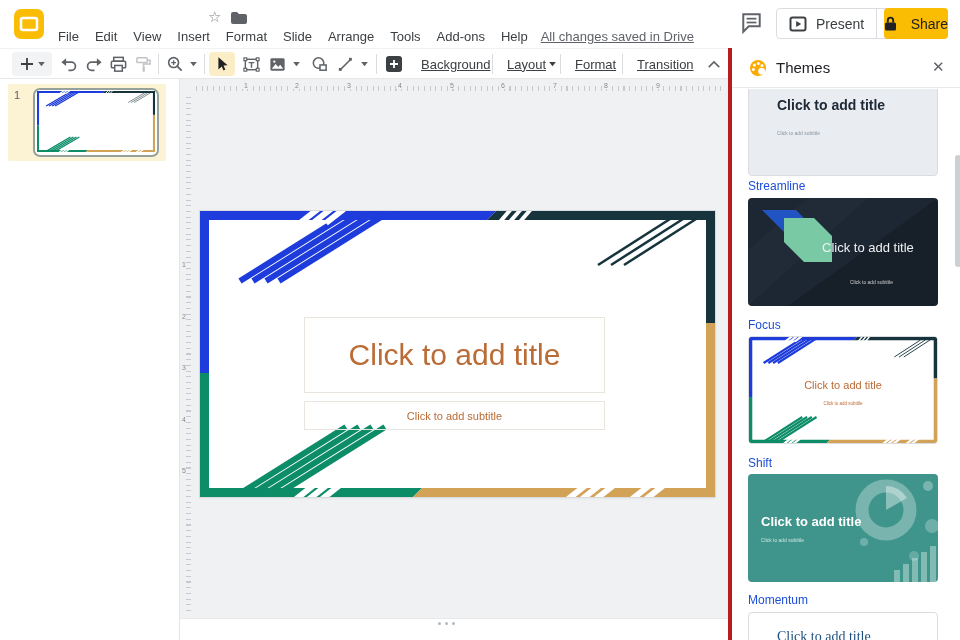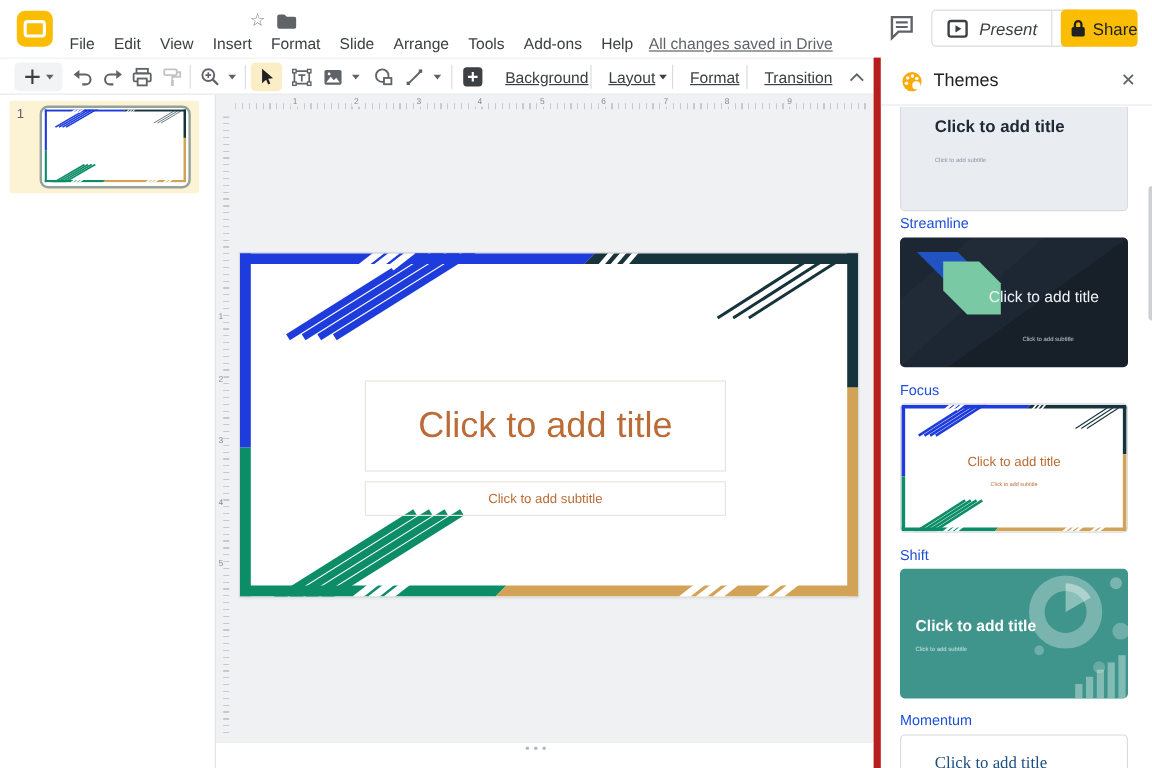--- a/index.html
+++ b/index.html
@@ -10,26 +10,26 @@
 
   
   #topbar { left:0; top:0; width:960px; height:48px; background:#fff; }
   .doc-title { left:56px; top:7px; font-size:18px; color:#5f6368; }
   .star { left:208px; top:8px; font-size:15px; color:#80868b; cursor:pointer; }
   .menubar { left:50px; top:26px; height:20px; display:flex; align-items:center; }
   .menu-item { padding:0 8px; font-size:13px; color:#3c4043; cursor:pointer; border-radius:3px; }
   .saved { margin-left:5px; font-size:13px; color:#5f6368; text-decoration:underline; cursor:pointer; }
   .present-btn { left:776px; top:8px; height:31px; display:flex; align-items:center;
     border:1px solid #dadce0; border-radius:4px; background:#fff; cursor:pointer; }
-  .present-main { display:flex; align-items:center; padding:0 12px; height:100%;font-style:italic; }
+  .present-main { display:flex; align-items:center; padding:0 12px; height:100%; }
   .present-label { margin-left:9px; font-size:14px; font-weight:500; color:#3c4043; }
   .present-caret { width:24px; height:100%; display:flex; align-items:center; justify-content:center;
     border-left:1px solid #dadce0; }
   .share-btn { left:884px; top:8px; width:64px; height:31px; background:#FBBC04; border-radius:4px;
-    display:flex; align-items:center; justify-content:flex-end; cursor:pointer; }
+    display:flex; align-items:center; justify-content:space-between; cursor:pointer; }
   .share-label { margin-left:6px; font-size:14px; font-weight:500; color:#202124; }
 
   
   #toolbar { left:0; top:48px; width:728px; height:31px; background:#fff;
     border-top:1px solid #f1f2f3; border-bottom:1px solid #e4e6e8; }
   .tbtn { position:absolute; top:3px; height:24px; display:flex; align-items:center;
     justify-content:center; border-radius:4px; cursor:pointer; }
   .tdiv { position:absolute; top:5px; width:1px; height:20px; background:#dadce0; }
   .tlabel { font-size:13px; color:#3c4043; padding:0 9px;text-decoration:underline; }
 
@@ -60,21 +60,21 @@
   
   #notes-divider { left:180px; top:618px; width:548px; height:10px; background:#fff;
     border-top:1px solid #e7e9eb; }
   .handle-dots { position:absolute; left:258px; top:3px; display:flex; gap:4px; cursor:row-resize; }
   .handle-dots i { width:3px; height:3px; border-radius:50%; background:#b6babf; }
   #notes { left:180px; top:628px; width:548px; height:12px; background:#fff; overflow:hidden; }
   .notes-text { position:absolute; left:8px; top:3px; font-size:13px; color:#80868b; }
 
   
   #panel { left:728px; top:48px; width:232px; height:592px; background:#fff;
-    border-left:6px solid #b91c1c; overflow:hidden; }
+    border-left:4px solid #b91c1c; overflow:hidden; }
   .panel-header { position:absolute; left:0; top:0; width:100%; height:40px;
     border-bottom:1px solid #e8eaed; background:#fff; }
   .panel-title { position:absolute; left:44px; top:11px; font-size:15px; font-weight:500; color:#202124; }
   .panel-close { position:absolute; left:200px; top:10px; font-size:15px; color:#5f6368; cursor:pointer; }
   .theme-label { position:absolute; left:16px; font-size:12px; color:#1d4ed8; }
   .theme-card { position:absolute; left:16px; width:190px; height:108px; border-radius:4px;
     overflow:hidden; cursor:pointer; }
   .tiny { font-size:9px; transform:scale(.55); transform-origin:0 0; white-space:nowrap; }
   .tiny-center { position:absolute; left:0; width:100%; text-align:center; font-size:9px;
     transform:scale(.5); transform-origin:50% 0; white-space:nowrap; }

